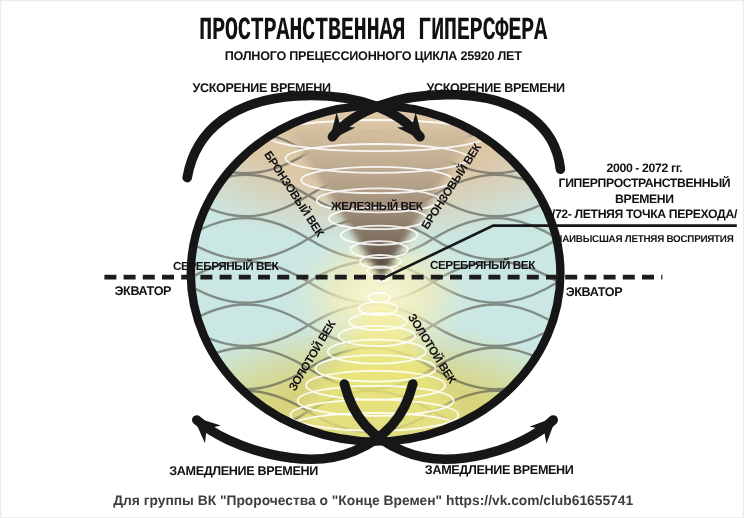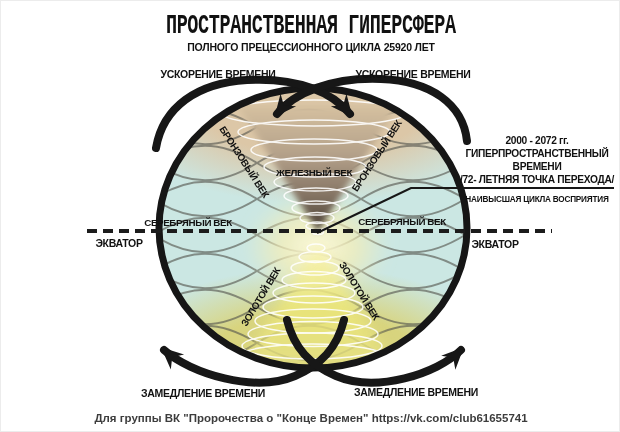--- a/index.html
+++ b/index.html
@@ -163,18 +163,18 @@
   <div class="lbl age" style="left:187px;top:222px;">СЕРЕБРЯНЫЙ ВЕК</div>
   <div class="lbl age" style="left:401px;top:221px;">СЕРЕБРЯНЫЙ ВЕК</div>
   <div class="lbl age rotm59" style="left:260px;top:296px;">ЗОЛОТОЙ ВЕК</div>
   <div class="lbl age rot58" style="left:358px;top:290px;">ЗОЛОТОЙ ВЕК</div>
 
   <div id="annotation">
     <div class="big">2000 - 2072 гг.</div>
     <div class="big">ГИПЕРПРОСТРАНСТВЕННЫЙ</div>
     <div class="big">ВРЕМЕНИ</div>
     <div class="big">/72- ЛЕТНЯЯ ТОЧКА ПЕРЕХОДА/</div>
-    <div class="small gap">НАИВЫСШАЯ ЦИКЛА ВОСПРИЯТИЯ</div>
+    <div class="small gap">НАИВЫСШАЯ ЛЕТНЯЯ ВОСПРИЯТИЯ</div>
   </div>
 
   <div id="footer">Для группы ВК "Пророчества о "Конце Времен" https://vk.com/club61655741</div>
 
 </div>
 
 </body></html>

